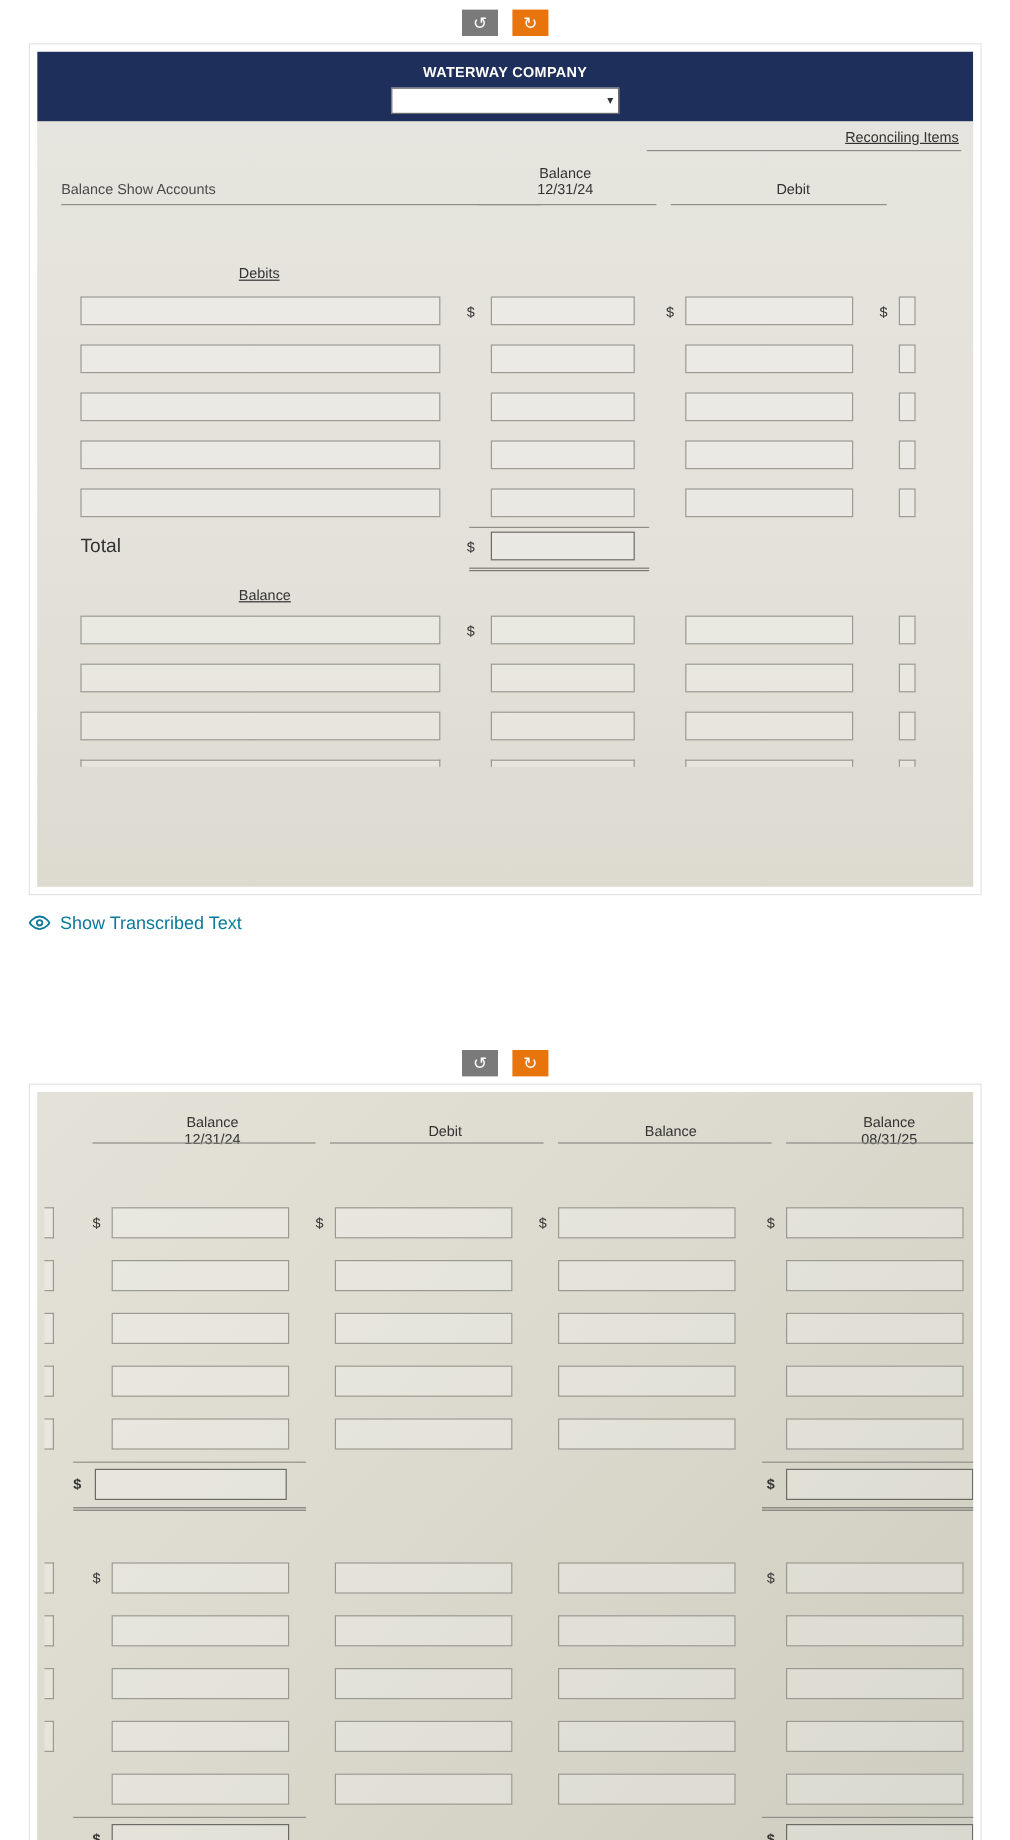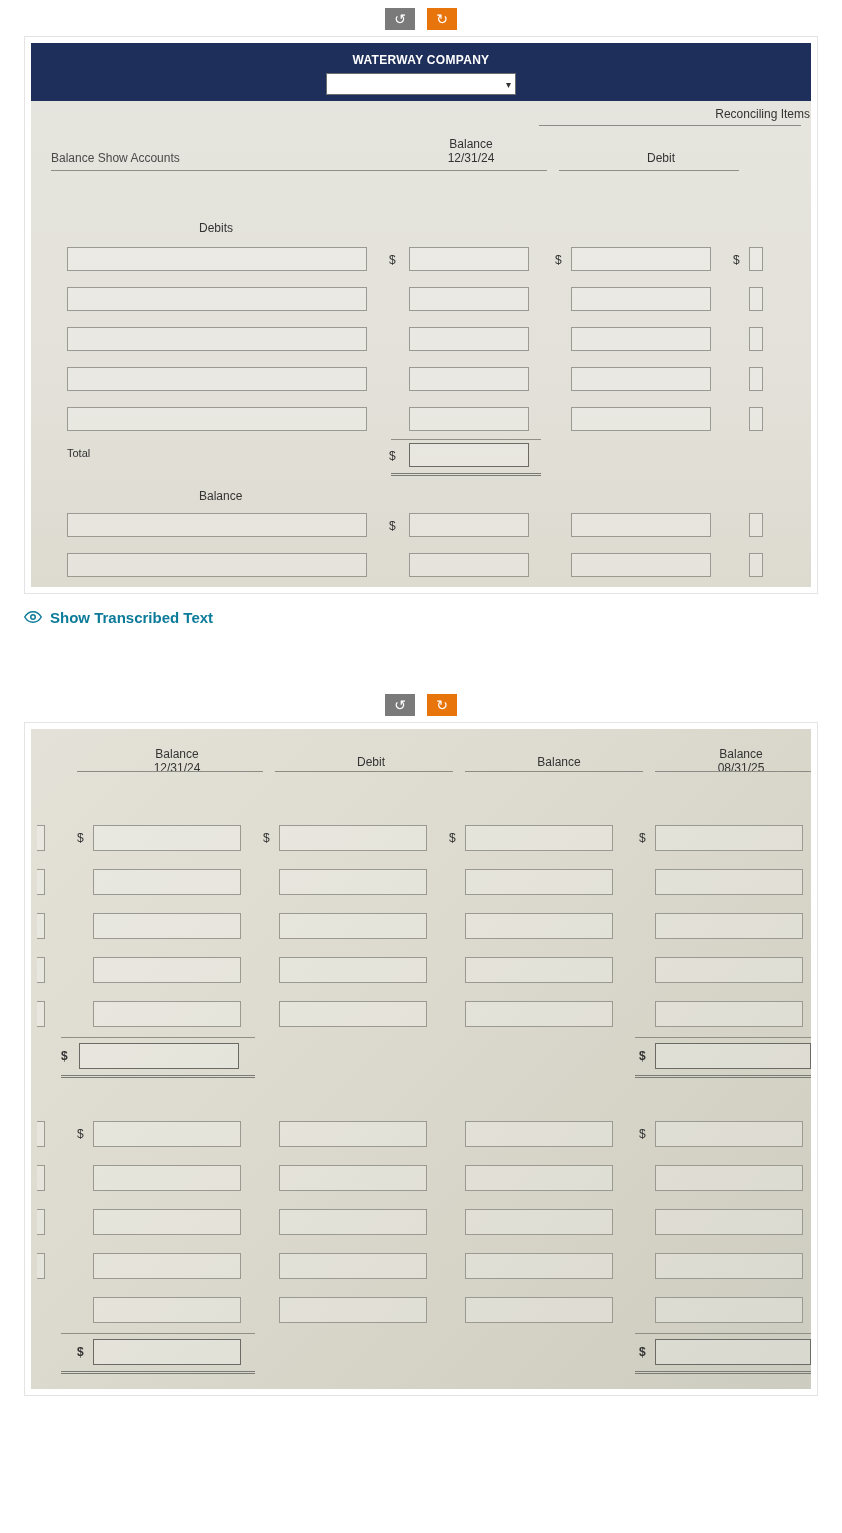--- a/index.html
+++ b/index.html
@@ -30,21 +30,21 @@
   .btn-orange { background: #e8740c; }
   .card {
     margin: 6px 24px 18px 24px;
     border: 1px solid #e4e4e4;
     padding: 6px;
     background: #fff;
   }
   .photo {
     position: relative;
     background: linear-gradient(180deg,#e6e5df 0%, #e3e1d9 60%, #dddad0 100%);
-    height: 544px;
+    height: 696px;
     overflow: hidden;
   }
   .photo2 {
     height: 660px;
     background: linear-gradient(135deg,#e4e2d8 0%, #dddbcf 40%, #d3d1c4 80%, #ccccc0 100%);
   }
   .header-bar {
     background: #1f2f5c;
     color: #fff;
     text-align: center;
@@ -67,24 +67,25 @@
   .select-box .caret {
     font-size: 10px;
     color: #333;
   }
   .col-hdr-region {
     position: relative;
     height: 70px;
   }
   .col-hdr-region .reconciling {
     position: absolute;
-    right: 1px;
+    right: 12px;
     top: 6px;
     font-size: 12px;
     color: #333;
+    text-decoration: underline;
   }
   .col-hdr-region .rline {
     position: absolute;
     top: 24px;
     left: 508px;
     right: 10px;
     height: 1px;
     background: #8c8c86;
   }
   .col-hdr-region .hdr {
@@ -95,24 +96,25 @@
     text-align: center;
   }
   .hdr.accts { left: 20px; bottom: 6px; color:#4a4a4a; }
   .hdr.bal { left: 380px; width: 120px; }
   .hdr.deb { left: 560px; width: 140px; }
   .sep-line { position:absolute; height:1px; background:#8f8f88; }
   .section-label {
     position: absolute;
     font-size: 12px;
     color: #333;
+    text-decoration: underline;
   }
   .row-total-label {
     position: absolute;
-    font-size: 11px;
+    font-size: 16px;
     color: #333;
   }
   .inpbox {
     position: absolute;
     background: rgba(255,255,255,0.25);
     border: 1px solid #9a9a92;
     height: 24px;
   }
   .inpbox.wide { width: 300px; }
   .inpbox.med { width: 120px; }
@@ -124,24 +126,24 @@
     font-size: 12px;
     color: #333;
   }
   .dbl-line {
     position: absolute;
     height: 3px;
     border-top: 1px solid #7a7a74;
     border-bottom: 1px solid #7a7a74;
   }
   .show-trans {
-    margin: -4px 24px 60px 24px;
+    margin: -4px 24px 89px 24px;
     color: #0c7a99;
     font-size: 15px;
-    font-weight: 700;
+    font-weight: 400;
     display: flex;
     align-items: center;
     gap: 8px;
     cursor: pointer;
   }
   .eye-icon {
     width: 18px; height: 18px;
   }
   
   .hdr2 {

